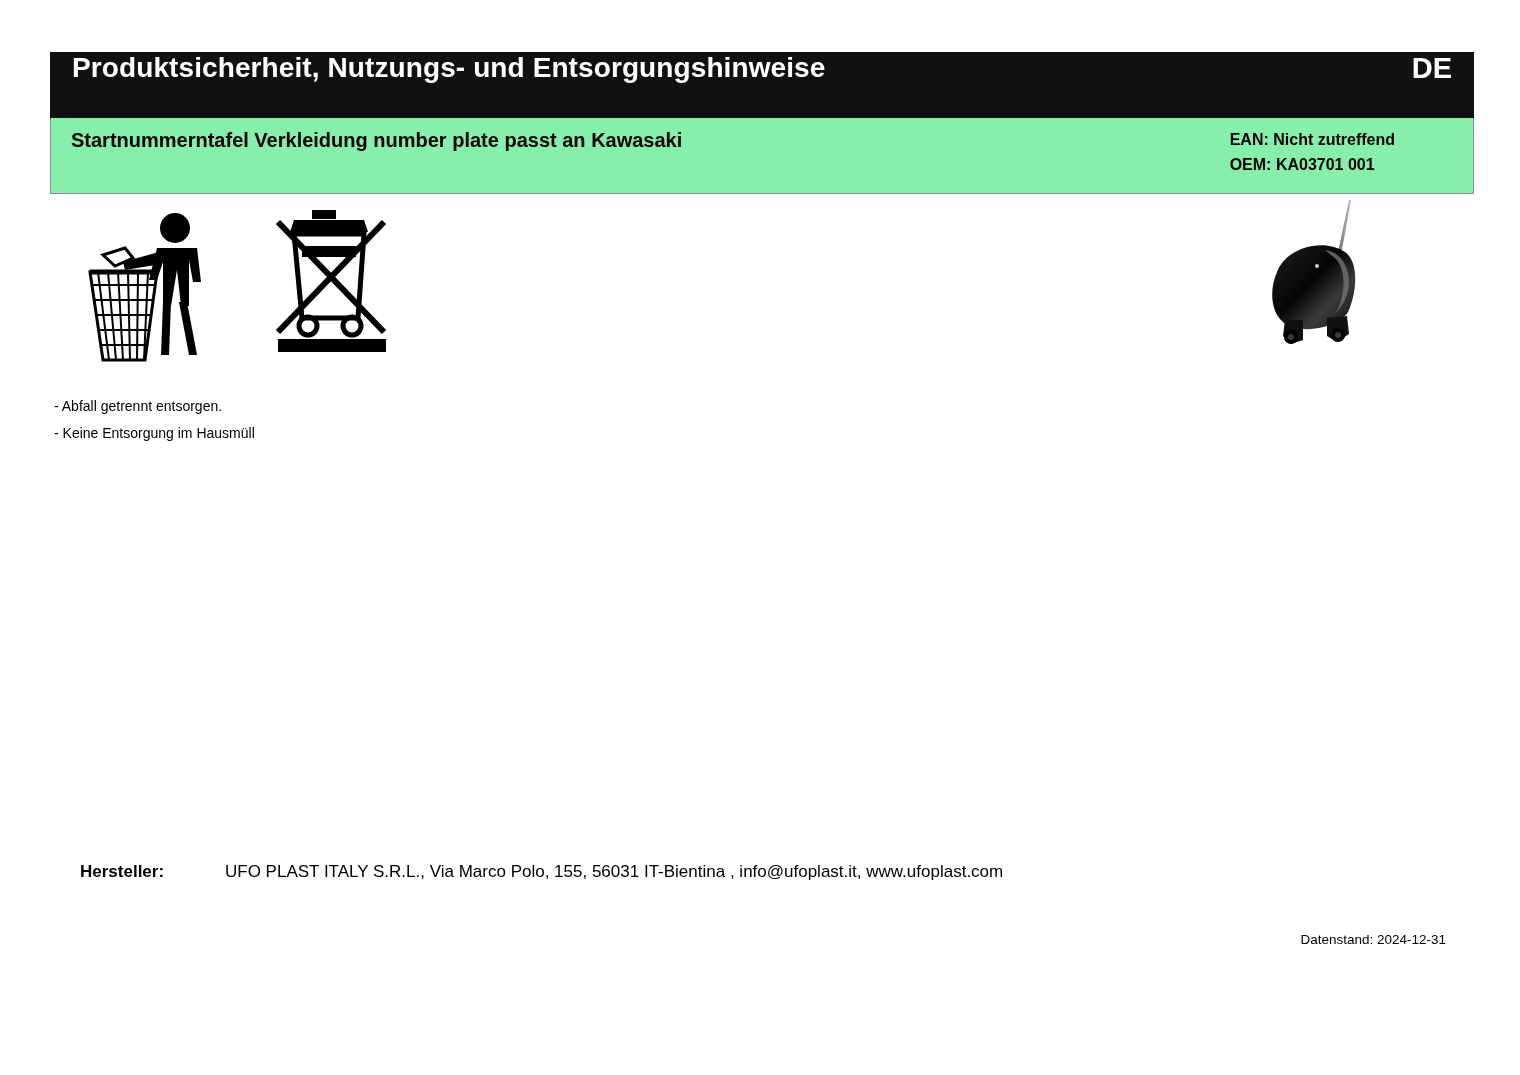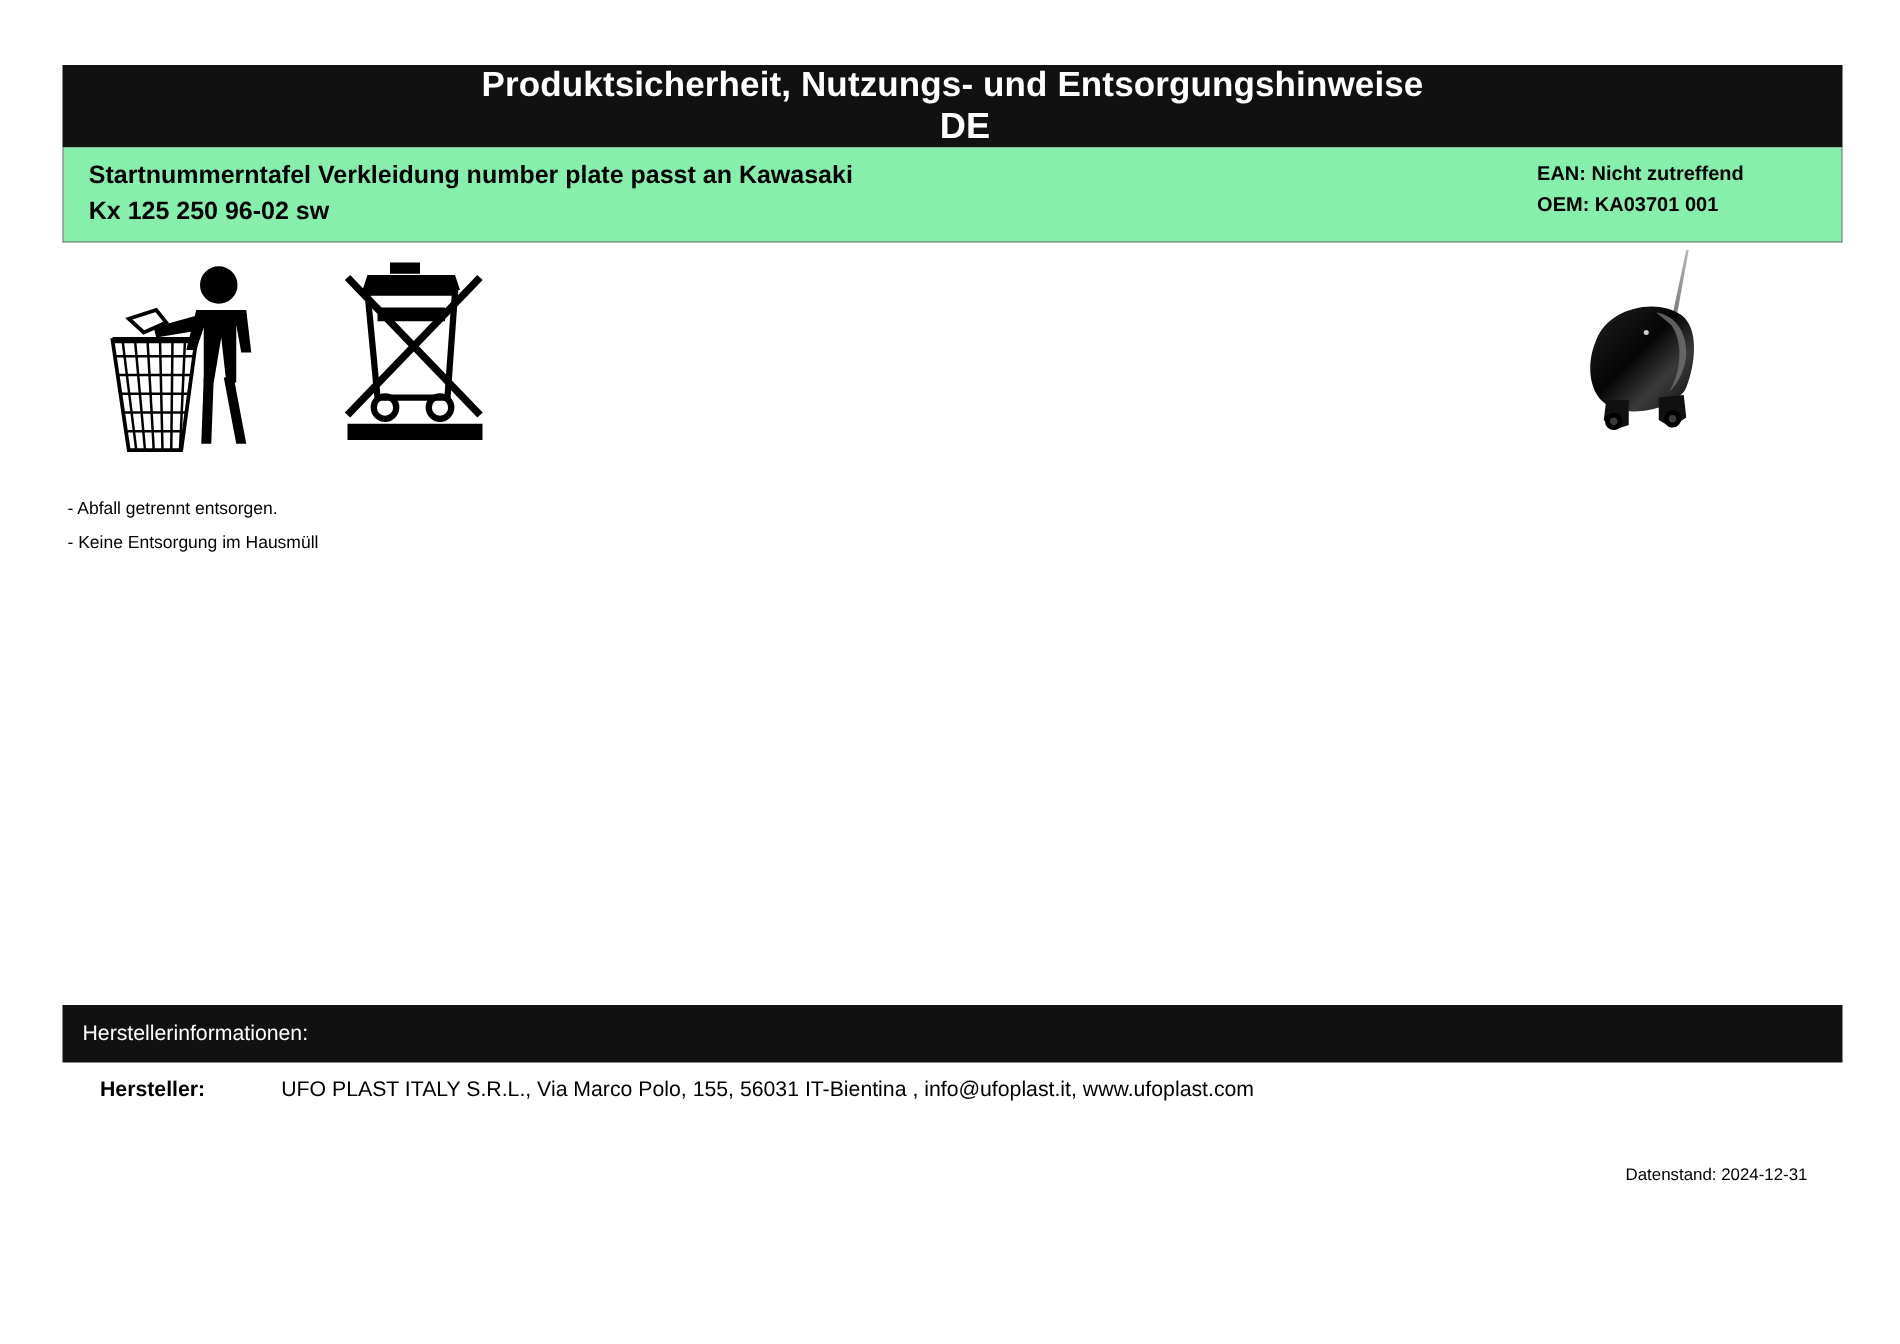--- a/index.html
+++ b/index.html
@@ -22,25 +22,23 @@
     width: 1424px;
     height: 920px;
   }
 
   
   .header-bar {
     background: #111111;
     color: #ffffff;
     height: 66px;
     display: flex;
-    align-items: center;
     justify-content: space-between;
     padding: 0 22px 0 22px;
     box-sizing: border-box;
-    flex-direction: column;
   }
   .header-title {
     font-size: 28px;
     font-weight: bold;
     letter-spacing: 0.1px;
     white-space: nowrap;
   }
   .header-lang {
     font-size: 29px;
     font-weight: bold;
@@ -156,21 +154,20 @@
 <div class="page">
 
   <div class="header-bar">
     <div class="header-title">Produktsicherheit, Nutzungs- und Entsorgungshinweise</div>
     <div class="header-lang">DE</div>
   </div>
 
   <div class="subheader">
     <div class="subheader-left">
       <div>Startnummerntafel Verkleidung number plate passt an Kawasaki</div>
-      <div>Kx 125 250 96-02 sw</div>
     </div>
     <div class="subheader-right">
       <div>EAN: Nicht zutreffend</div>
       <div>OEM: KA03701 001</div>
     </div>
   </div>
 
   <div class="picto-row">
 
     <div class="picto-bin">
@@ -258,21 +255,20 @@
         <circle cx="139" cy="141" r="3" fill="#3b3b3b"></circle>
       </svg>
     </div>
   </div>
 
   <div class="bullets">
     <div class="bullet-line">-  Abfall getrennt entsorgen.</div>
     <div class="bullet-line">-  Keine Entsorgung im Hausmüll</div>
   </div>
 
-  <div class="maker-bar">Herstellerinformationen:</div>
 
   <div class="maker-row">
     <div class="maker-label">Hersteller:</div>
     <div class="maker-value">UFO PLAST ITALY S.R.L., Via Marco Polo, 155, 56031 IT-Bientina , info@ufoplast.it, www.ufoplast.com</div>
   </div>
 
   <div class="datenstand">Datenstand: 2024-12-31</div>
 
 </div>
 

